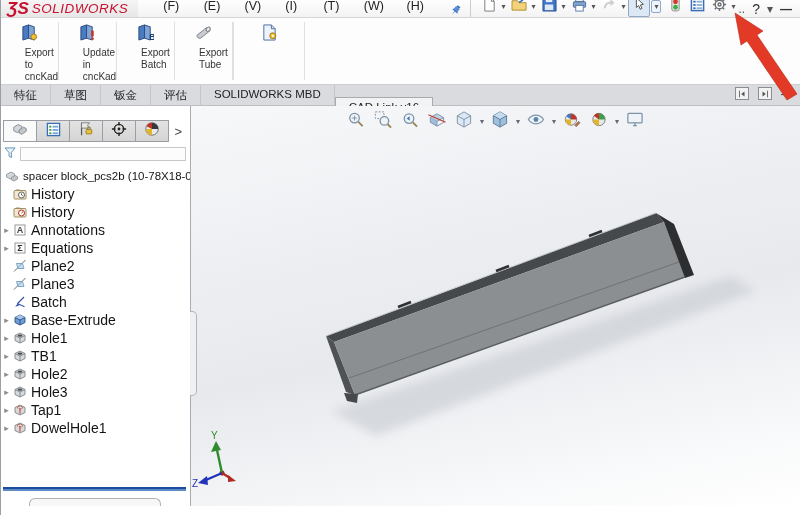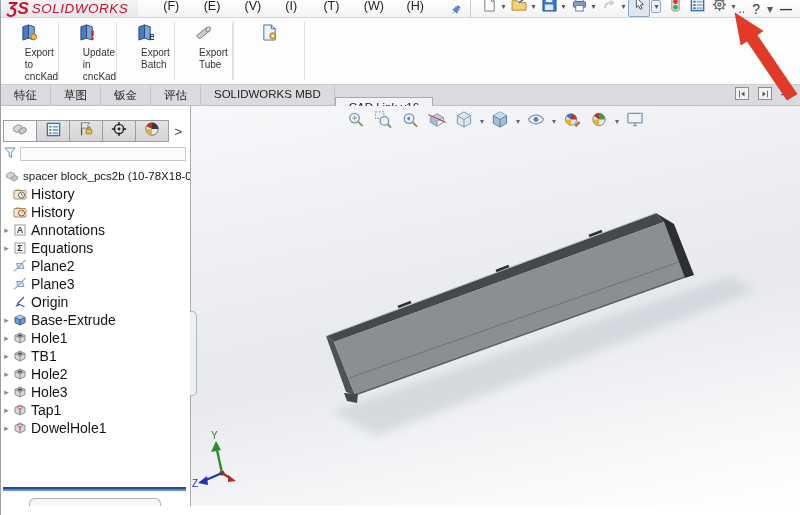--- a/index.html
+++ b/index.html
@@ -387,21 +387,21 @@
           </div>
           <div class="trow">
             <span class="arrow"></span>
             <span class="ticon">
               <svg viewBox="0 0 14 14" width="14" height="14">
                 <path d="M11 2L4.5 8.5" stroke="#3a56b0" stroke-width="1.2"></path>
                 <path d="M4.5 8.5L2.2 12 7 10z" fill="#3a56b0"></path>
                 <path d="M4.5 8.5l7 3.2" stroke="#3a56b0" stroke-width="1.2"></path>
               </svg>
             </span>
-            <span class="tlabel">Origin</span>
+            <span class="tlabel">Batch</span>
           </div>
           <div class="trow">
             <span class="arrow">▸</span>
             <span class="ticon">
               <svg viewBox="0 0 14 14" width="14" height="14">
                 <path d="M2 4.5L7 2l5 2.5v5L7 12 2 9.5z" fill="#6f9ed8" stroke="#2d4f86" stroke-width=".9"></path>
                 <path d="M2 4.5L7 2l5 2.5L7 7z" fill="#a8c6ea"></path>
                 <path d="M2 4.5L7 7l5-2.5M7 7v5" fill="none" stroke="#2d4f86" stroke-width=".9"></path>
               </svg>
             </span>

